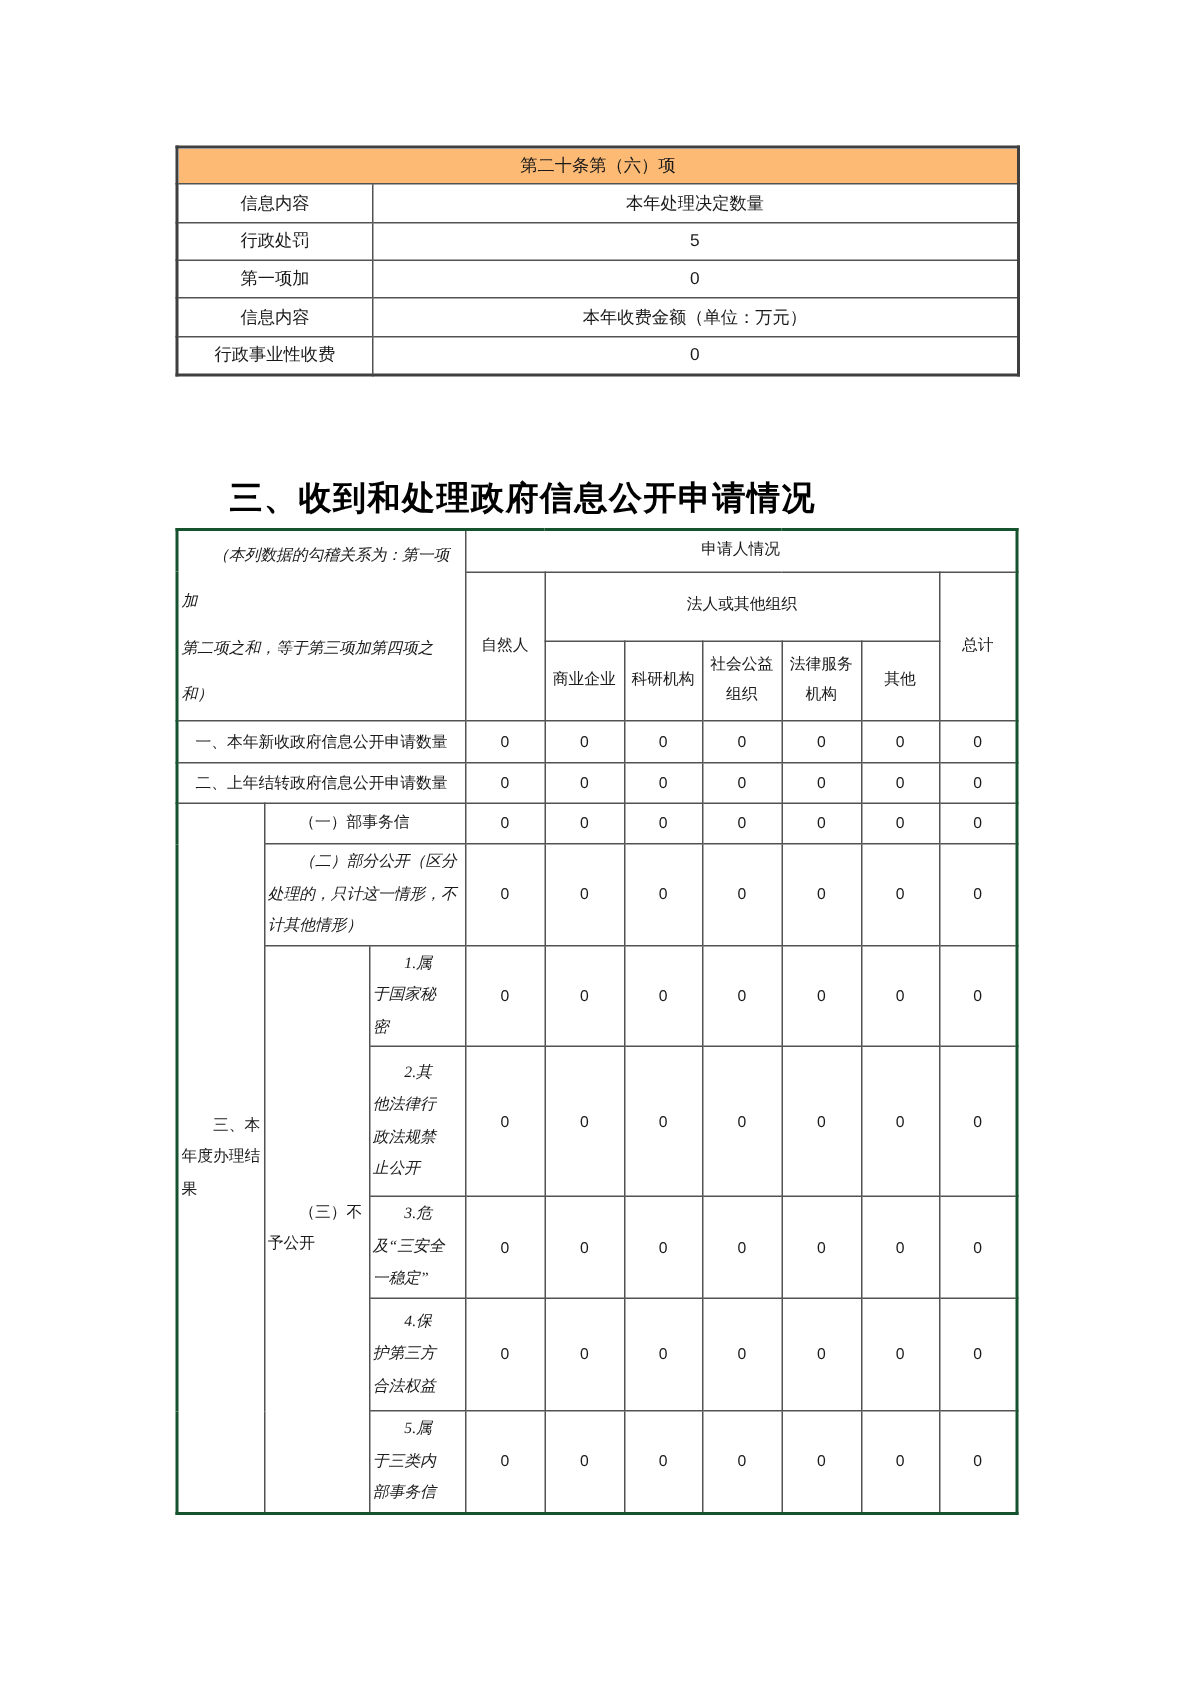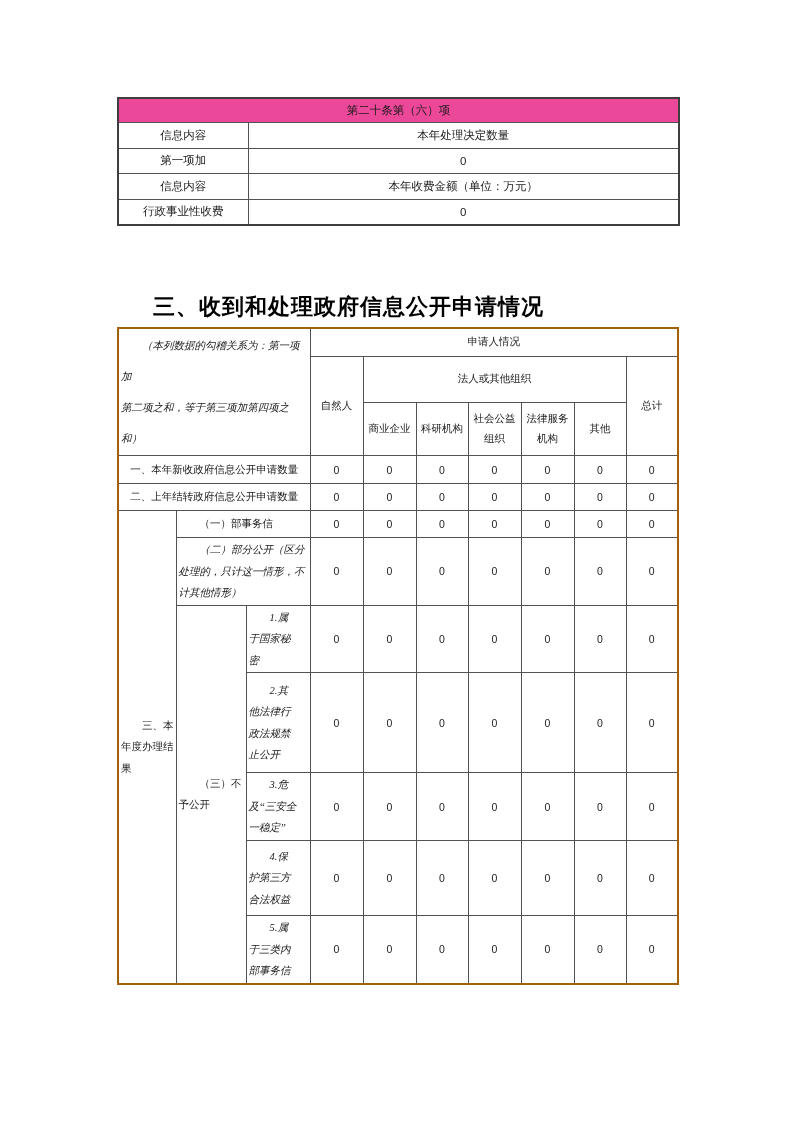--- a/index.html
+++ b/index.html
@@ -12,35 +12,35 @@
   .content{position:absolute;left:117px;top:97px;width:561px;}
 
   table{border-collapse:collapse;table-layout:fixed;}
 
   
   .tbl{width:561px;border:2px solid #3f3f3f;}
   .tbl td{
     border:1px solid #525252;text-align:center;vertical-align:middle;
     font-size:11.5px;padding:1px 4px;overflow:hidden;
   }
-  .blue-row td{background:#ec4899;}
+  .blue-row td{background:#fdba74;}
   .v{
     font-family:"Liberation Sans","DejaVu Sans",sans-serif;
     font-size:10.5px;text-align:center;
   }
 
   
   .heading{
     font-family:"Liberation Sans","DejaVu Sans",sans-serif;
     font-weight:bold;font-size:22px;line-height:26px;color:#000;
     margin:68px 0 7px 0;text-indent:36px;letter-spacing:1px;
   }
 
   
-  .bt{width:560px;border:2px solid #a16207;}
+  .bt{width:560px;border:2px solid #14532d;}
   .bt td{
     border:1px solid #525252;vertical-align:middle;
     font-size:10.5px;padding:1px 2px;overflow:hidden;
   }
   .hdr{text-align:center;white-space:pre-line;line-height:20px;}
   .note{
     font-style:italic;text-align:left;text-indent:2em;
     white-space:pre-line;line-height:31px;font-size:10px;padding:0 4px;
   }
   .rlabel{text-align:center;padding-right:6px;font-size:10.5px;}
@@ -61,20 +61,24 @@
           <col style="width:130px">
           <col style="width:431px">
         </colgroup>
       <tbody>
           <tr class="blue-row" style="height:24px">
         <td colspan="2">第二十条第（六）项</td>
       </tr>
       <tr style="height:26px">
         <td>信息内容</td>
         <td>本年处理决定数量</td>
+      </tr>
+      <tr style="height:25px">
+        <td>行政处罚</td>
+        <td class="v">5</td>
       </tr>
       <tr style="height:25px">
         <td>第一项加</td>
         <td class="v">0</td>
       </tr>
       <tr style="height:26px">
         <td>信息内容</td>
         <td>本年收费金额（单位：万元）</td>
       </tr>
       <tr style="height:26px">

